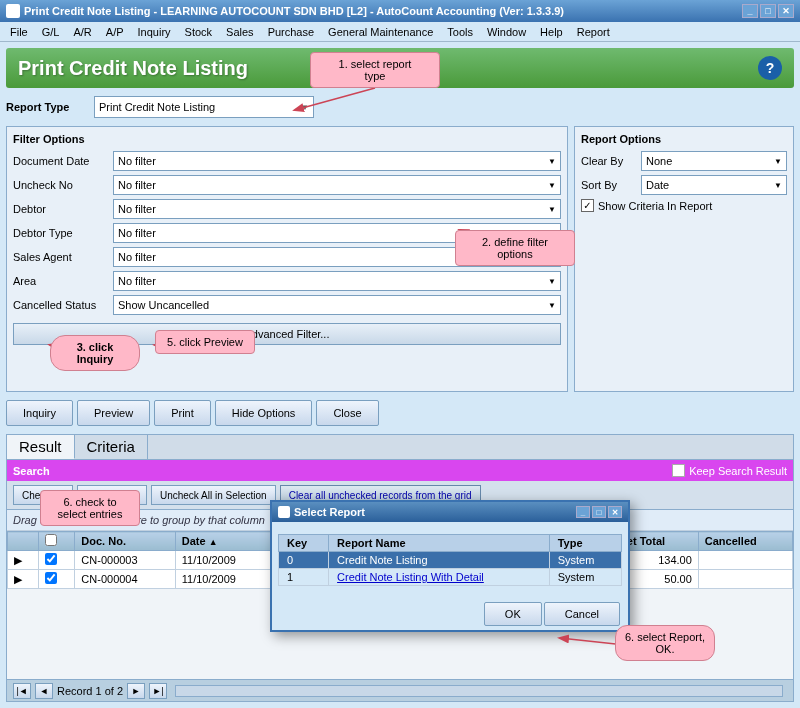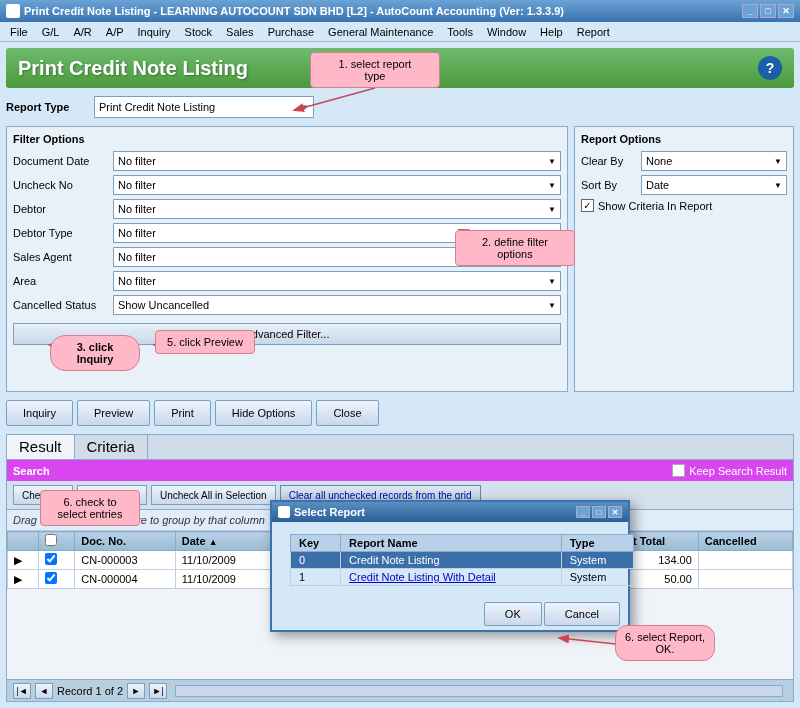--- a/index.html
+++ b/index.html
@@ -80,21 +80,21 @@
     .data-table td { border: 1px solid #c0d0e0; padding: 2px 6px; background: white; }
 
     
     .status-bar { background: #b8cfe0; border-top: 1px solid #8aaccc; height: 22px; display: flex; align-items: center; padding: 0 6px; gap: 4px; font-size: 11px; }
     .nav-btn { width: 18px; height: 16px; border: 1px solid #7a9fbf; background: linear-gradient(to bottom, #eef4fc, #c8d8ec); display: flex; align-items: center; justify-content: center; font-size: 9px; cursor: pointer; }
     .scrollbar { flex: 1; height: 12px; background: #c8d8e8; border: 1px solid #8aaccc; margin: 0 4px; }
     .modal { position: absolute; background: #d4e8f7; border: 2px solid #3a72b0; box-shadow: 4px 4px 12px rgba(0,0,0,0.4); width: 360px; top: 500px; left: 270px; }
     .modal-title-bar { background: linear-gradient(to bottom, #5a8fc0, #2a5f9a); color: white; height: 20px; display: flex; align-items: center; padding: 0 6px; font-size: 11px; font-weight: bold; justify-content: space-between; }
     .modal-controls { display: flex; gap: 2px; }
     .modal-ctrl-btn { width: 14px; height: 12px; background: #6ba3d6; border: 1px solid #aac; font-size: 8px; cursor: pointer; display: flex; align-items: center; justify-content: center; color: white; }
-    .modal-table { width: 100%; border-collapse: collapse; font-size: 11px; margin: 6px 12px; }
+    .modal-table { width: 100%; border-collapse: collapse; font-size: 11px; margin: 6px 0; }
     .modal-table th { background: #b8d0e8; border: 1px solid #8aaccc; padding: 2px 8px; text-align: left; font-weight: bold; }
     .modal-table td { border: 1px solid #c0d0e0; padding: 2px 8px; }
     .modal-table tr.selected td { background: #3a6faa; color: white; }
     .modal-table td.link { color: #0000cc; text-decoration: underline; cursor: pointer; }
     .modal-buttons { display: flex; justify-content: flex-end; gap: 2px; padding: 4px 8px; }
     .modal-btn { height: 24px; padding: 0 20px; border: 1px solid #7a9fbf; background: linear-gradient(to bottom, #eef4fc, #c8d8ec); font-size: 11px; cursor: pointer; border-radius: 2px; }
 
     
     .callout-1 { position: absolute; top: 52px; left: 310px; background: #ffb8c8; border: 1px solid #d08090; border-radius: 4px; padding: 5px 8px; font-size: 11px; text-align: center; width: 130px; z-index: 10; }
     .callout-2 { position: absolute; top: 230px; left: 455px; background: #ffb8c8; border: 1px solid #d08090; border-radius: 4px; padding: 5px 8px; font-size: 11px; text-align: center; width: 120px; z-index: 10; }

